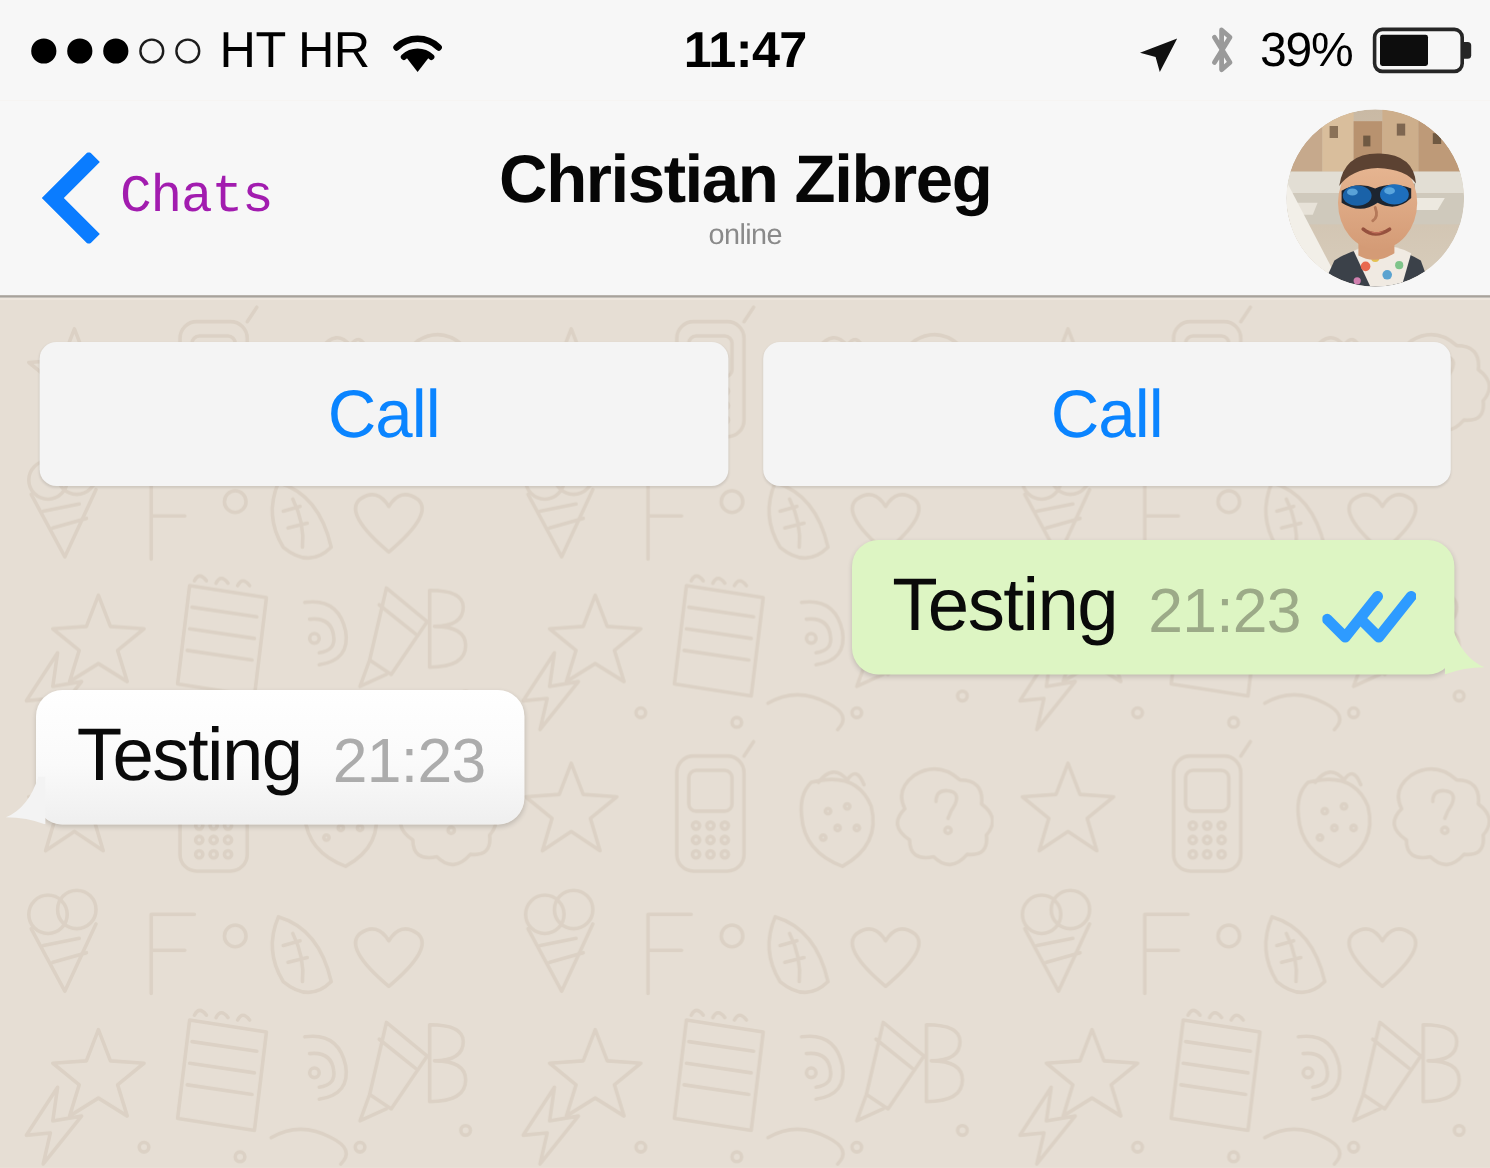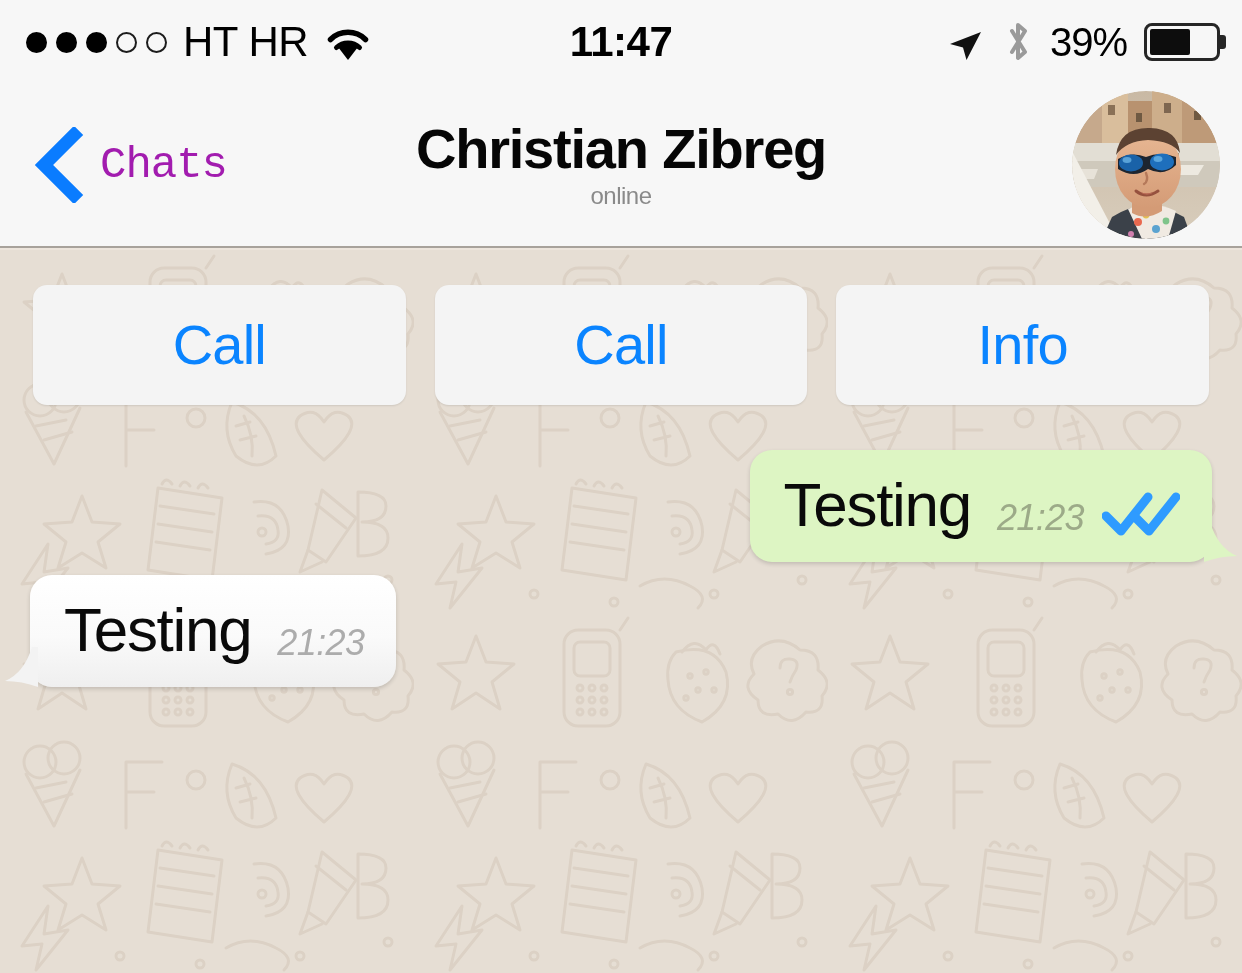--- a/index.html
+++ b/index.html
@@ -233,26 +233,25 @@
 
   .bubble-text {
     font-size: 62px;
     color: #0A0A0A;
     letter-spacing: -1.3px;
     line-height: 1;
     white-space: nowrap;
   }
 
   .bubble-time {
-    font-size: 36px;
+    font-size: 52px;
     letter-spacing: -0.6px;
     margin-left: 26px;
     line-height: 1;
     white-space: nowrap;
-    font-style: italic;
   }
   .bubble.out .bubble-time { color: #9CAA88; }
   .bubble.in  .bubble-time { color: #ACACAC; }
 
   .ticks { margin-left: 18px; display: flex; align-items: center; }
 
   
   .tail { position: absolute; }
   .tail.out { right: -26px; bottom: 0px; }
   .tail.in  { left: -26px;  bottom: 0px; }
@@ -456,23 +455,20 @@
       <rect width="1242" height="723" fill="#E9E1D6" opacity="0.25"></rect>
     </svg>
 
     <div class="action-row">
       <div class="action-btn">
         <span>Call</span>
       </div>
       <div class="action-btn">
         <span>Call</span>
       </div>
-      <div class="action-btn">
-        <span>Info</span>
-      </div>
     </div>
 
     <div class="messages">
 
       <div class="msg-row out">
         <div class="bubble out">
           <svg class="tail out" width="34" height="40" viewBox="0 0 34 40">
             <path d="M0 0 L0 40 Q16 34 33 34 Q14 26 6 0 Z" fill="#DDF5C3"></path>
           </svg>
           <span class="bubble-text">Testing</span>

